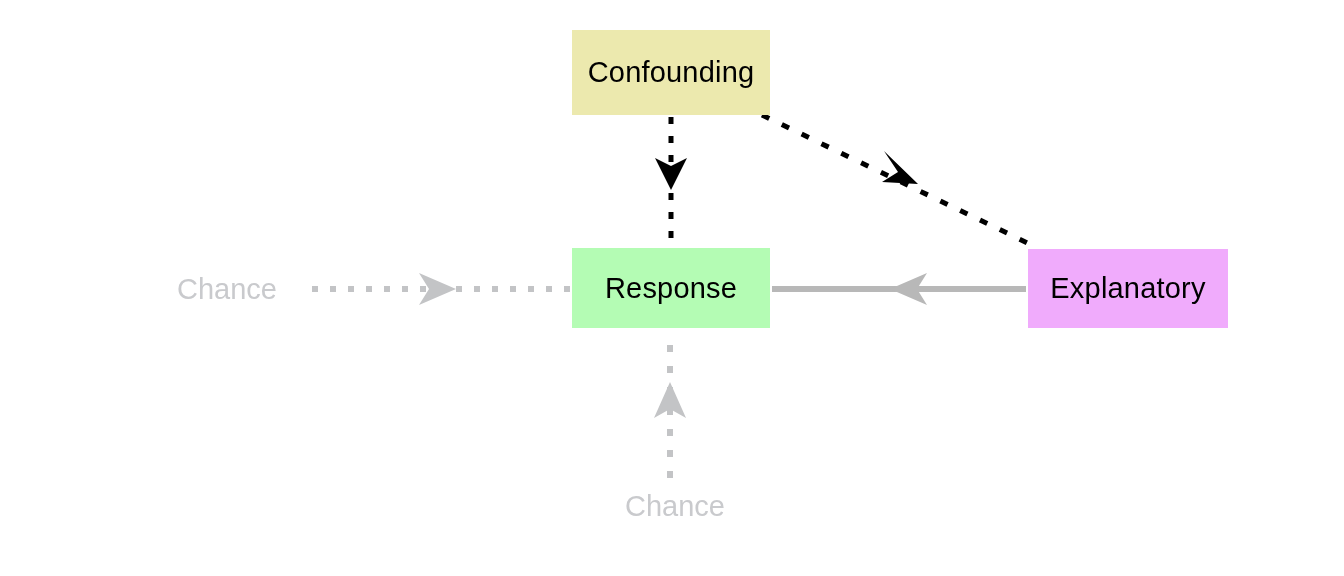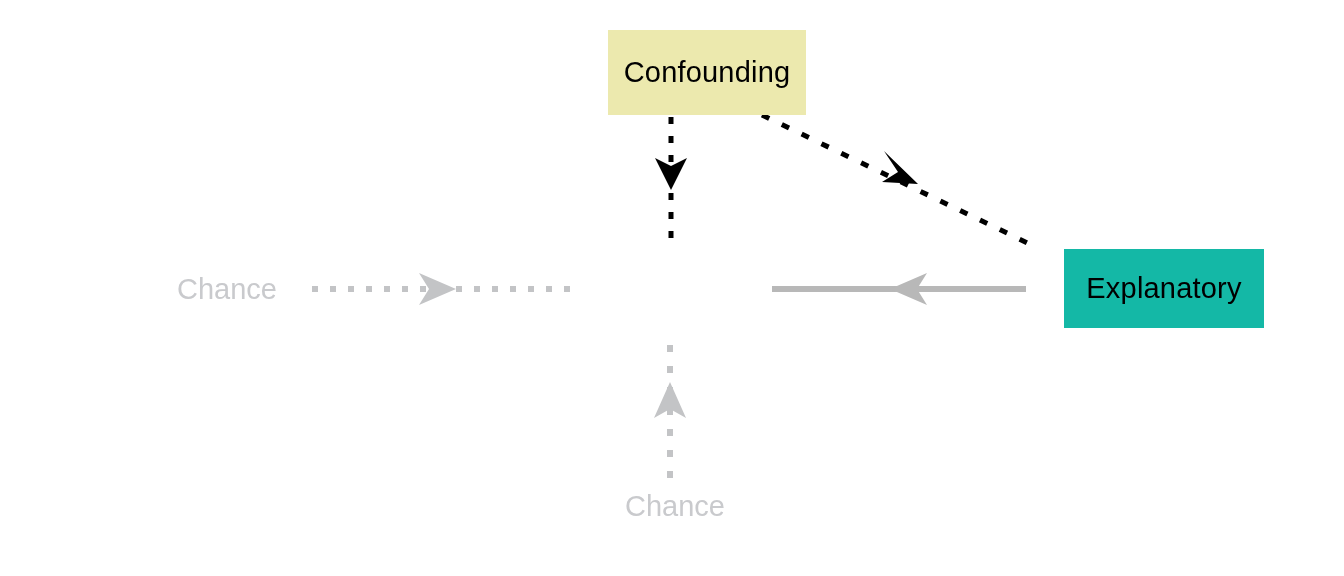--- a/index.html
+++ b/index.html
@@ -31,42 +31,41 @@
     display: flex;
     align-items: center;
     justify-content: center;
     box-sizing: border-box;
     color: #000000;
     font-size: 29px;
     font-family: "Liberation Sans", sans-serif;
     letter-spacing: 0.2px;
     line-height: 1;
     white-space: nowrap;
-    margin-left: 36px;
   }
   .node-confounding {
     left: 572px;
     top: 30px;
     width: 198px;
     height: 85px;
     background: #ece9ae;
   }
   .node-response {
     left: 572px;
     top: 248px;
     width: 198px;
     height: 80px;
     background: #b4fcb4;
   }
   .node-explanatory {
     left: 1028px;
     top: 249px;
     width: 200px;
     height: 79px;
-    background: #14b8a6;
+    background: #f0abfc;
   }
   .edge-label {
     position: absolute;
     color: #c9cacd;
     font-size: 29px;
     font-family: "Liberation Sans", sans-serif;
     line-height: 1;
     white-space: nowrap;
   }
   .label-chance {
@@ -110,20 +109,23 @@
       <line x1="670" y1="478" x2="670" y2="331" stroke="#c3c4c6" stroke-width="6" stroke-dasharray="7 14" stroke-linecap="butt"></line>
       <path d="M 670 382 L 654 418 L 670 409 L 686 418 Z" fill="#c3c4c6"></path>
     </g>
 
   </svg>
 
   <div class="node node-confounding">
     <span>Confounding</span>
   </div>
 
+  <div class="node node-response">
+    <span>Response</span>
+  </div>
 
   <div class="node node-explanatory">
     <span>Explanatory</span>
   </div>
 
   <div class="edge-label label-chance">Chance</div>
 
   <div class="edge-label label-design">Chance</div>
 
 </div>

